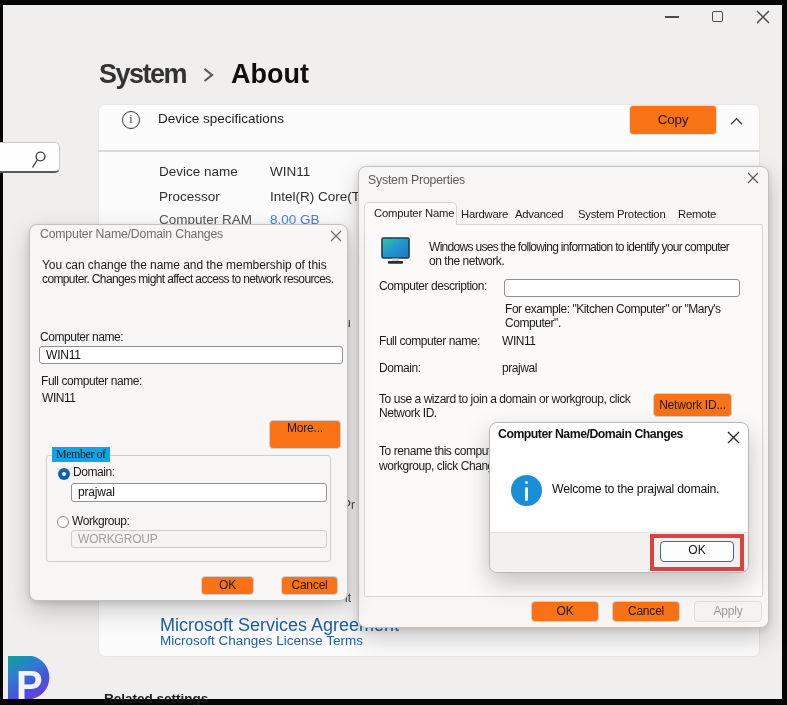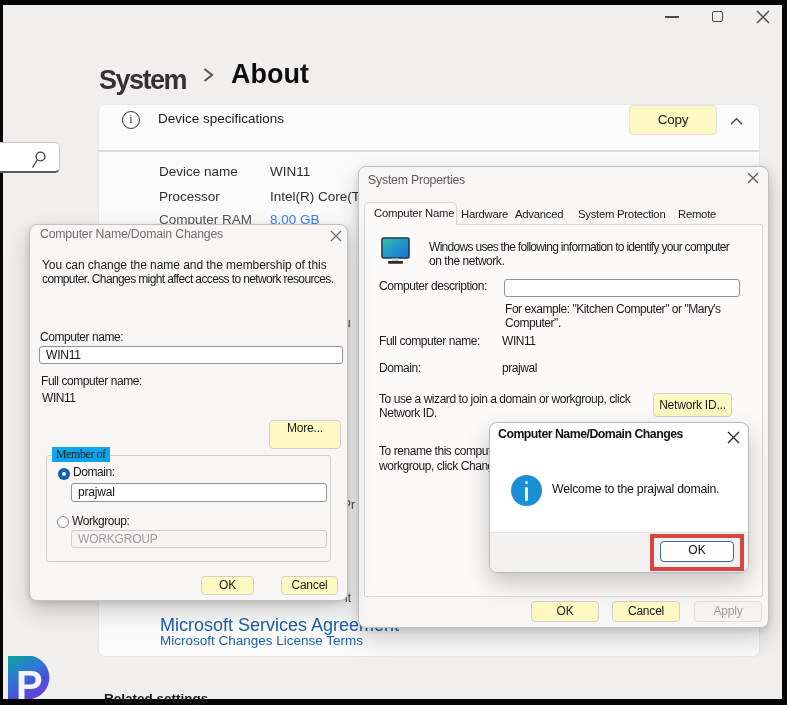--- a/index.html
+++ b/index.html
@@ -1,38 +1,38 @@
 <!DOCTYPE html>
 <html><head>
 <meta charset="utf-8">
 <style>
   * { margin:0; padding:0; box-sizing:border-box; }
   html,body { width:787px; height:705px; overflow:hidden; }
   body { background:#050505; font-family:"Liberation Sans", sans-serif; position:relative; }
   .abs { position:absolute; }
   .win { left:3px; top:5px; width:779px; height:694px; background:#f1efee; }
   .t12 { font-size:12px; color:#1a1a1a; letter-spacing:-0.45px; }
-  .btn { background:#fef9c3; border:1px solid #d2d0cf; border-radius:4px; font-size:12px;
+  .btn { background:#f97316; border:1px solid #d2d0cf; border-radius:4px; font-size:12px;
          color:#1a1a1a; text-align:center; letter-spacing:-0.2px; }
   .inp { background:#fff; border:1px solid #919191; border-radius:3px; font-size:12px;
          color:#111; line-height:16px; padding-left:6px; letter-spacing:-0.2px; }
   .dlg { background:#f7f6f5; border:1px solid #c3c1bf; border-radius:8px;
          box-shadow:0 10px 24px rgba(0,0,0,0.20), 0 2px 6px rgba(0,0,0,0.12); }
 </style>
 </head>
 <body>
 <div class="abs win"></div>
 
 <div class="abs" style="left:665px;top:15.5px;width:14px;height:2px;background:#4c4c4c;"></div>
 <div class="abs" style="left:712px;top:11px;width:11px;height:11px;border:1.4px solid #4c4c4c;border-radius:2px;"></div>
 <svg class="abs" style="left:756px;top:10px;" width="14" height="14" viewBox="0 0 14 14">
   <path d="M1 1 L13 13 M13 1 L1 13" stroke="#4c4c4c" stroke-width="1.5"></path>
 </svg>
 
-<div class="abs" style="left:99px;top:59px;font-size:27px;font-weight:600;color:#333;letter-spacing:-1.5px;margin-top:6px;">System</div>
+<div class="abs" style="left:99px;top:59px;font-size:27px;font-weight:600;color:#333;letter-spacing:-1.5px;">System</div>
 <svg class="abs" style="left:203px;top:68px;" width="11" height="14" viewBox="0 0 11 14">
     <path d="M1.5 1 L9 7 L1.5 13" fill="none" stroke="#5a5a5a" stroke-width="2.2"></path>
   </svg>
 <div class="abs" style="left:231px;top:59px;font-size:27px;font-weight:700;color:#0e0e0e;">About</div>
 
 <div class="abs" style="left:-20px;top:142px;width:80px;height:31px;background:#fefefe;border:1px solid #c9c7c5;border-bottom:2px solid #5a5a5a;border-radius:5px;"></div>
 <svg class="abs" style="left:31px;top:151px;" width="15" height="18" viewBox="0 0 15 18">
   <circle cx="9.5" cy="5.5" r="4.4" fill="none" stroke="#424242" stroke-width="1.4"></circle>
   <path d="M6.2 9 L1.5 16.5" stroke="#424242" stroke-width="1.4"></path>
 </svg>

